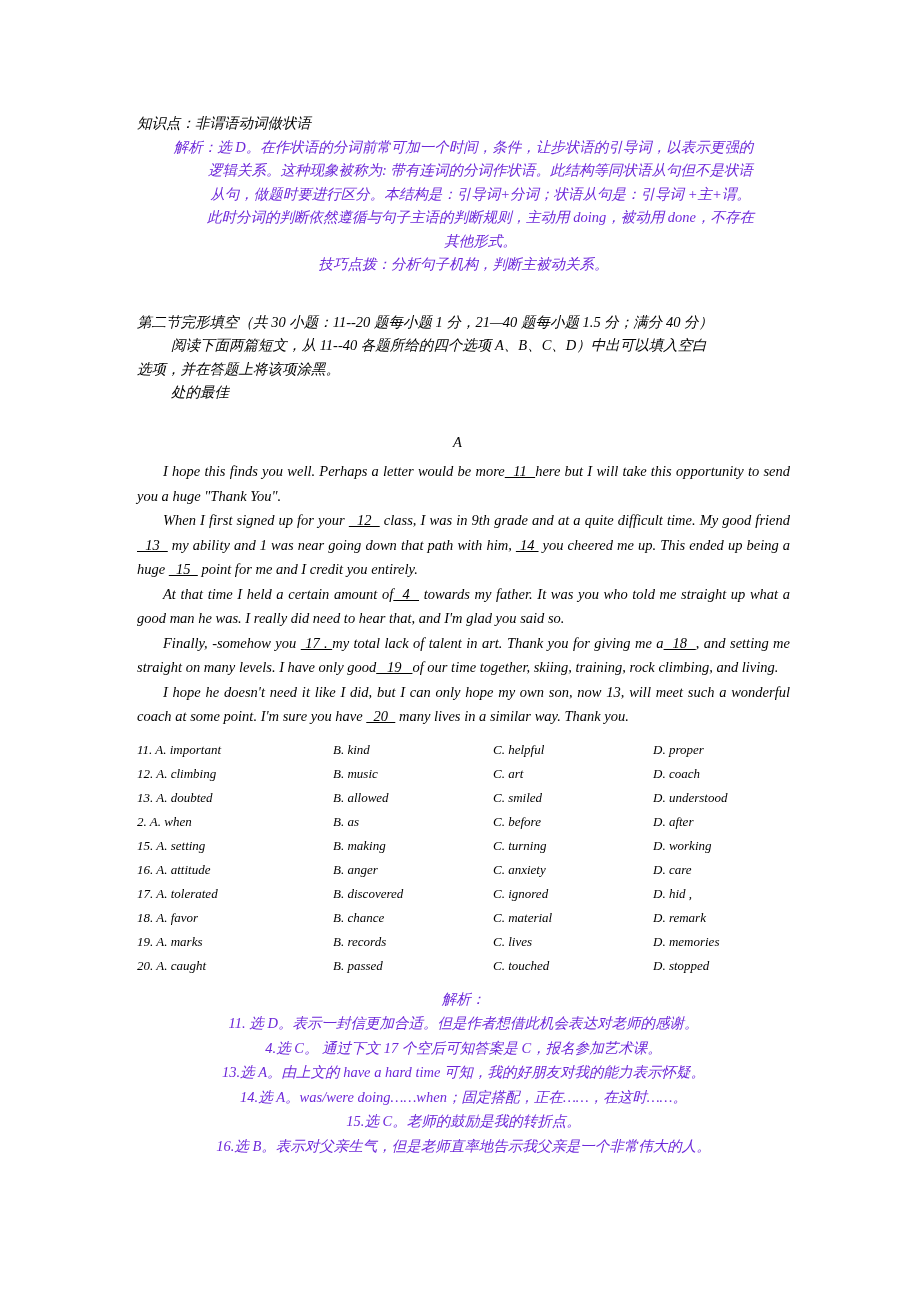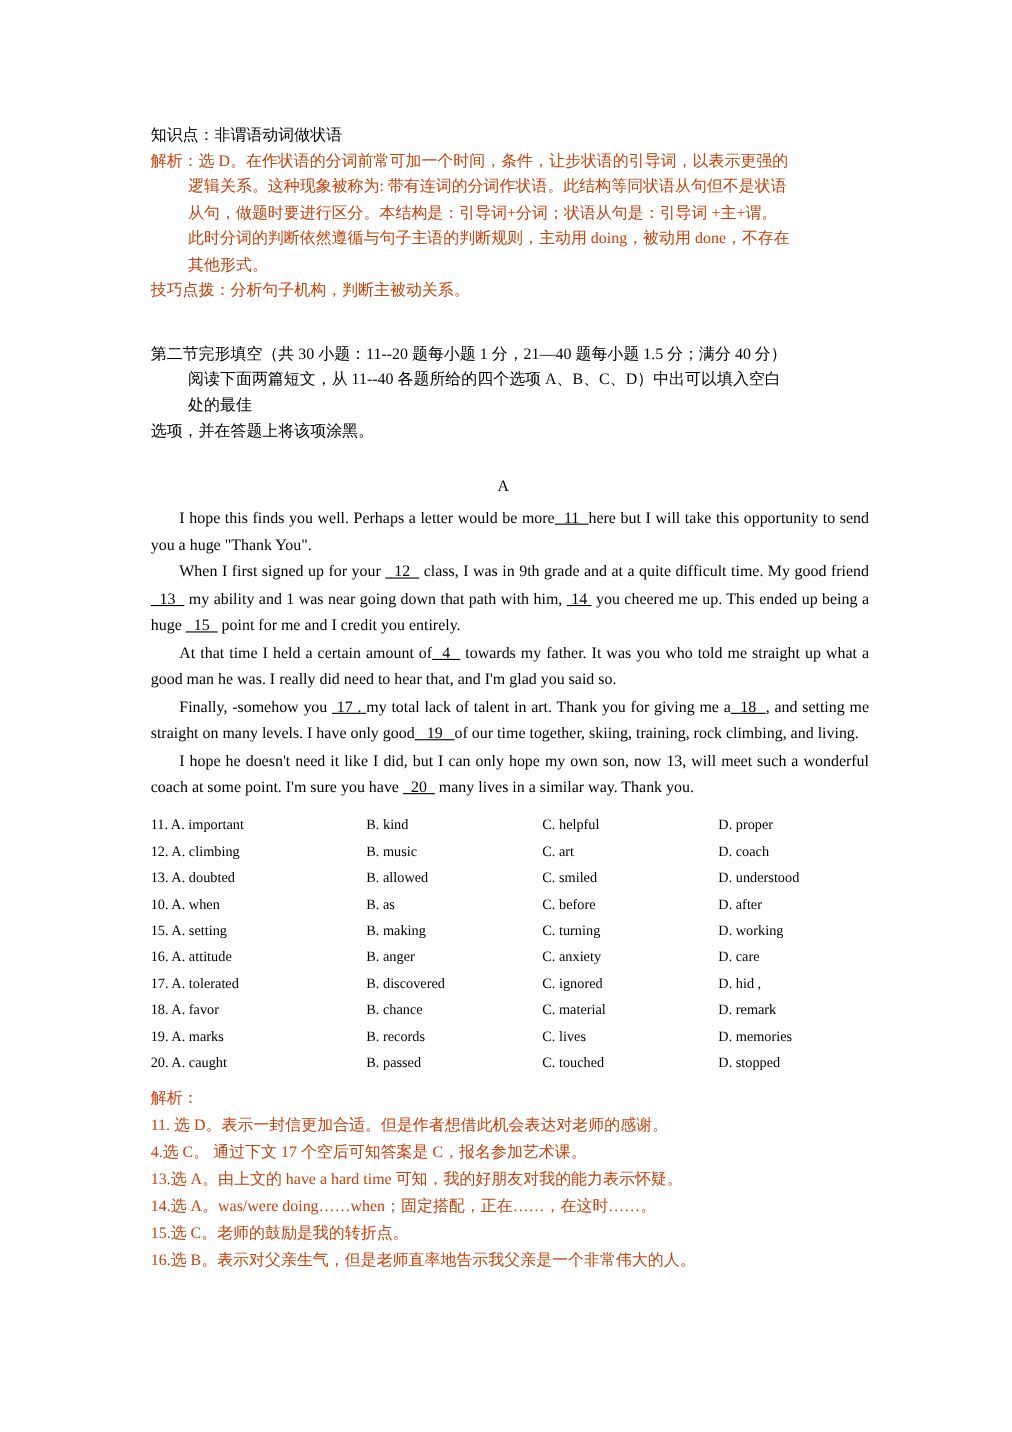--- a/index.html
+++ b/index.html
@@ -13,29 +13,31 @@
     font-family: "Liberation Serif", "DejaVu Serif", serif;
     color: #000000;
     -webkit-font-smoothing: antialiased;
   }
   .page {
     position: relative;
     width: 920px;
     height: 1144px;
     box-sizing: border-box;
     padding: 112px 130px 0 137px;
+    font-style: italic;
   }
   
   .line {
     font-size: 14.5px;
     line-height: 23.5px;
     white-space: pre-wrap;
   }
   .blue {
-    color: #c2410c;
+    color: #6d28d9;
+    text-align: center;
   }
   .hang {
     padding-left: 34px;
   }
   .gap-md { height: 26px; }
   .gap-lg { height: 34px; }
 
   
   .analysis-block .line { line-height: 23.5px; }
 
@@ -103,22 +105,22 @@
     <div class="line blue hang">此时分词的判断依然遵循与句子主语的判断规则，主动用 doing，被动用 done，不存在</div>
     <div class="line blue hang">其他形式。</div>
     <div class="line blue">技巧点拨：分析句子机构，判断主被动关系。</div>
   </div>
 
   <div class="gap-lg"></div>
 
   <div class="section-heading">
     <div class="line">第二节完形填空（共 30 小题：11--20 题每小题 1 分，21—40 题每小题 1.5 分；满分 40 分）</div>
     <div class="line hang">阅读下面两篇短文，从 11--40 各题所给的四个选项 A、B、C、D）中出可以填入空白</div>
+    <div class="line">选项，并在答题上将该项涂黑。</div>
     <div class="line hang">处的最佳</div>
-    <div class="line">选项，并在答题上将该项涂黑。</div>
   </div>
 
   <div class="gap-md"></div>
 
   <div>
     <div class="passage-label">A</div>
     <div id="passage-paragraphs">
         <p class="para"><span>I hope this finds you well. Perhaps a letter would be more</span><span class="blank">  11  </span><span>here but I will take this opportunity to send you a huge "Thank You".</span></p>
         <p class="para"><span>When I first signed up for your </span><span class="blank">  12  </span><span> class, I was in 9th grade and at a quite difficult time. My good friend </span><span class="blank">  13  </span><span> my ability and 1 was near going down that path with him, </span><span class="blank"> 14 </span><span> you cheered me up. This ended up being a huge </span><span class="blank">  15  </span><span> point for me and I credit you entirely.</span></p>
         <p class="para"><span>At that time I held a certain amount of</span><span class="blank">  4  </span><span> towards my father. It was you who told me straight up what a good man he was. I really did need to hear that, and I'm glad you said so.</span></p>
@@ -141,21 +143,21 @@
           <td class="col-c">C. art</td>
           <td class="col-d">D. coach</td>
         </tr>
         <tr>
           <td class="col-a">13. A. doubted</td>
           <td class="col-b">B. allowed</td>
           <td class="col-c">C. smiled</td>
           <td class="col-d">D. understood</td>
         </tr>
         <tr>
-          <td class="col-a">10. A. when</td>
+          <td class="col-a">2. A. when</td>
           <td class="col-b">B. as</td>
           <td class="col-c">C. before</td>
           <td class="col-d">D. after</td>
         </tr>
         <tr>
           <td class="col-a">15. A. setting</td>
           <td class="col-b">B. making</td>
           <td class="col-c">C. turning</td>
           <td class="col-d">D. working</td>
         </tr>

